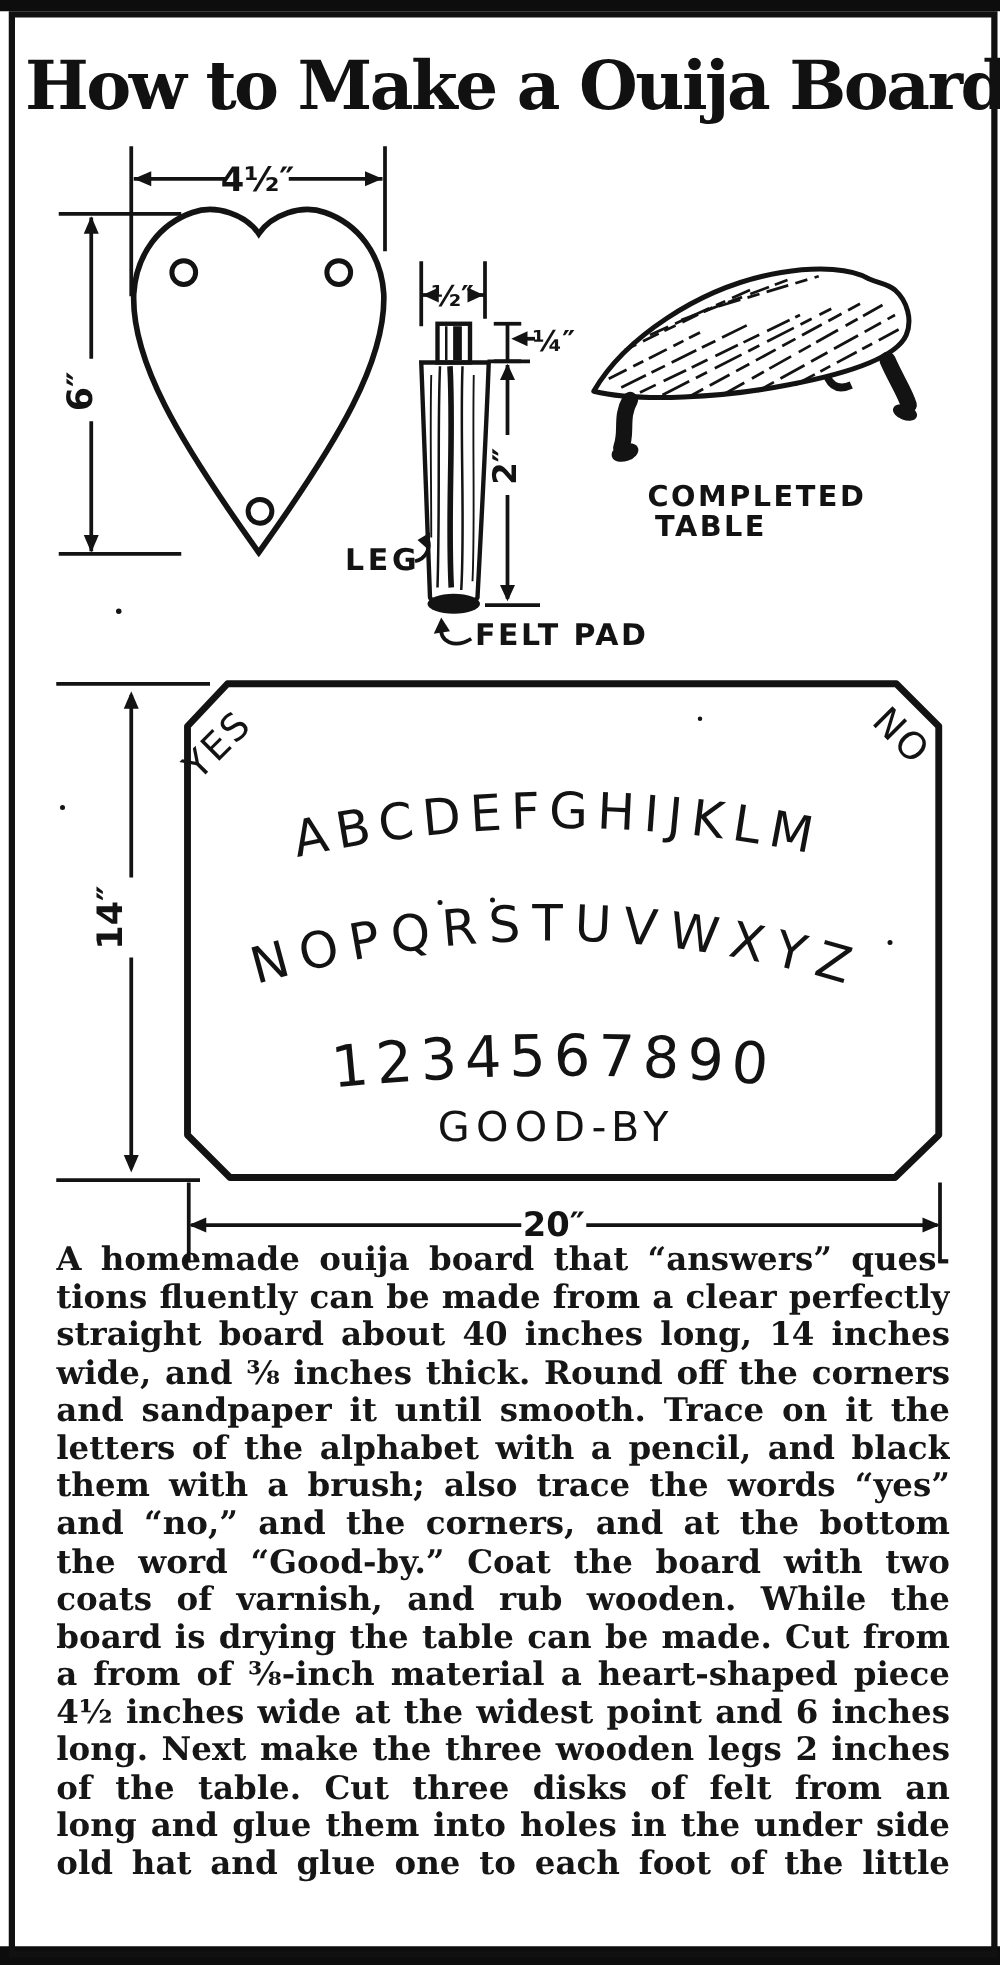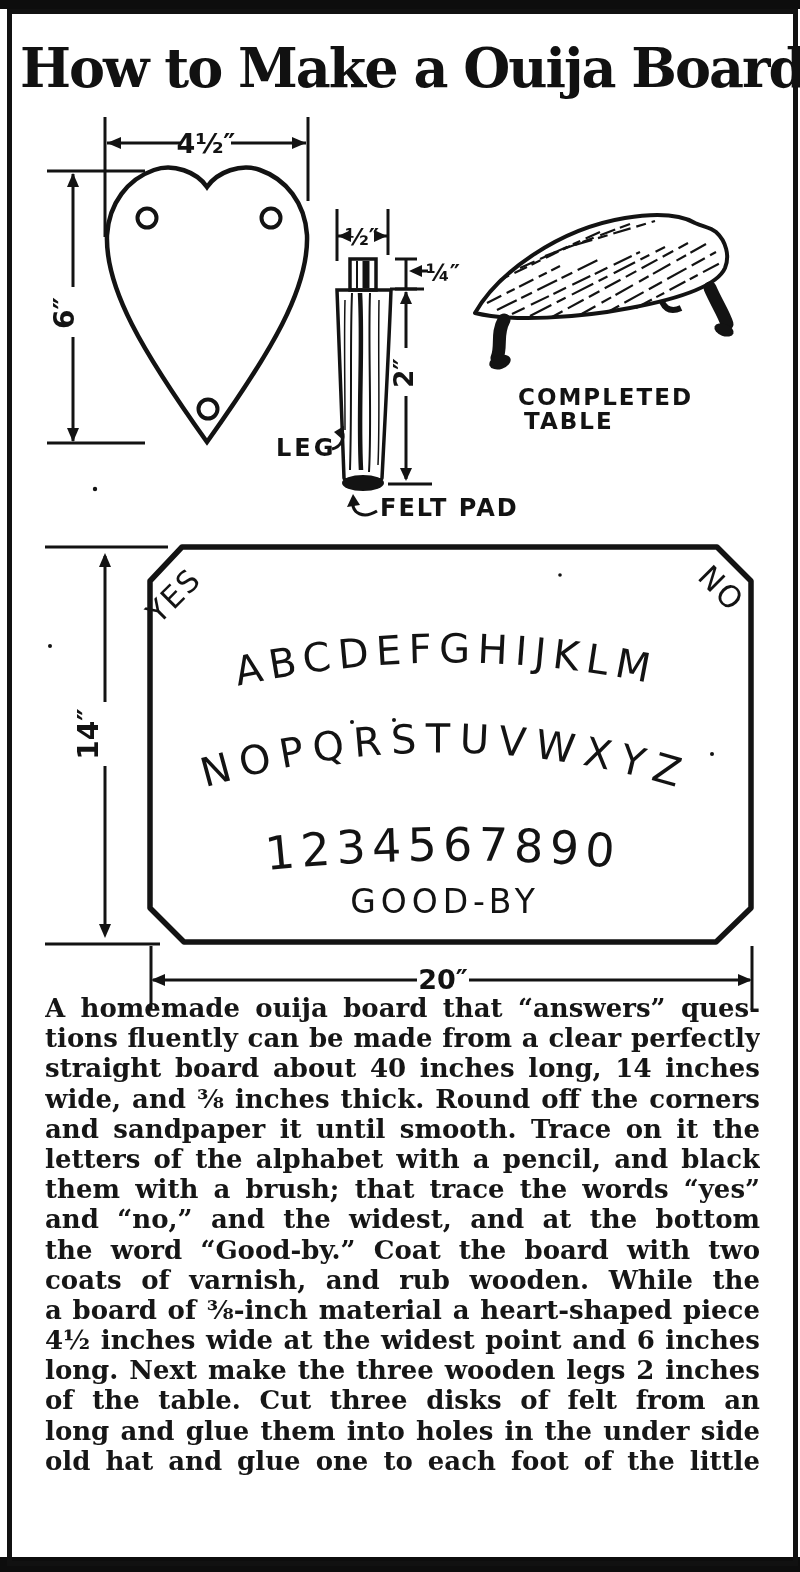--- a/index.html
+++ b/index.html
@@ -194,24 +194,25 @@
     </g>
   </svg>
 
   <div class="article">
     <div class="tl">A homemade ouija board that “answers” ques-</div>
     <div class="tl">tions fluently can be made from a clear perfectly</div>
     <div class="tl">straight board about 40 inches long, 14 inches</div>
     <div class="tl">wide, and ⅜ inches thick.  Round off the corners</div>
     <div class="tl">and sandpaper it until smooth.   Trace on it the</div>
     <div class="tl">letters of the alphabet with a pencil, and black</div>
-    <div class="tl">them with a brush; that trace the words “yes”</div>
-    <div class="tl">and “no,” and the widest, and at the bottom</div>
+    <div class="tl">them with a brush; also trace the words “yes”</div>
+    <div class="tl">and “no,” and the corners, and at the bottom</div>
     <div class="tl">the word “Good-by.”  Coat the board with two</div>
     <div class="tl">coats of varnish, and rub wooden.  While the</div>
-    <div class="tl">a board of ⅜-inch material a heart-shaped piece</div>
+    <div class="tl">board is drying the table can be made.  Cut from</div>
+    <div class="tl">a from of ⅜-inch material a heart-shaped piece</div>
     <div class="tl">4½ inches wide at the widest point and 6 inches</div>
     <div class="tl">long.  Next make the three wooden legs 2 inches</div>
     <div class="tl">of the table.  Cut three disks of felt from an</div>
     <div class="tl">long and glue them into holes in the under side</div>
     <div class="tl">old hat and glue one to each foot of the little table</div>
   </div>
 </div>
 
 </body></html>

